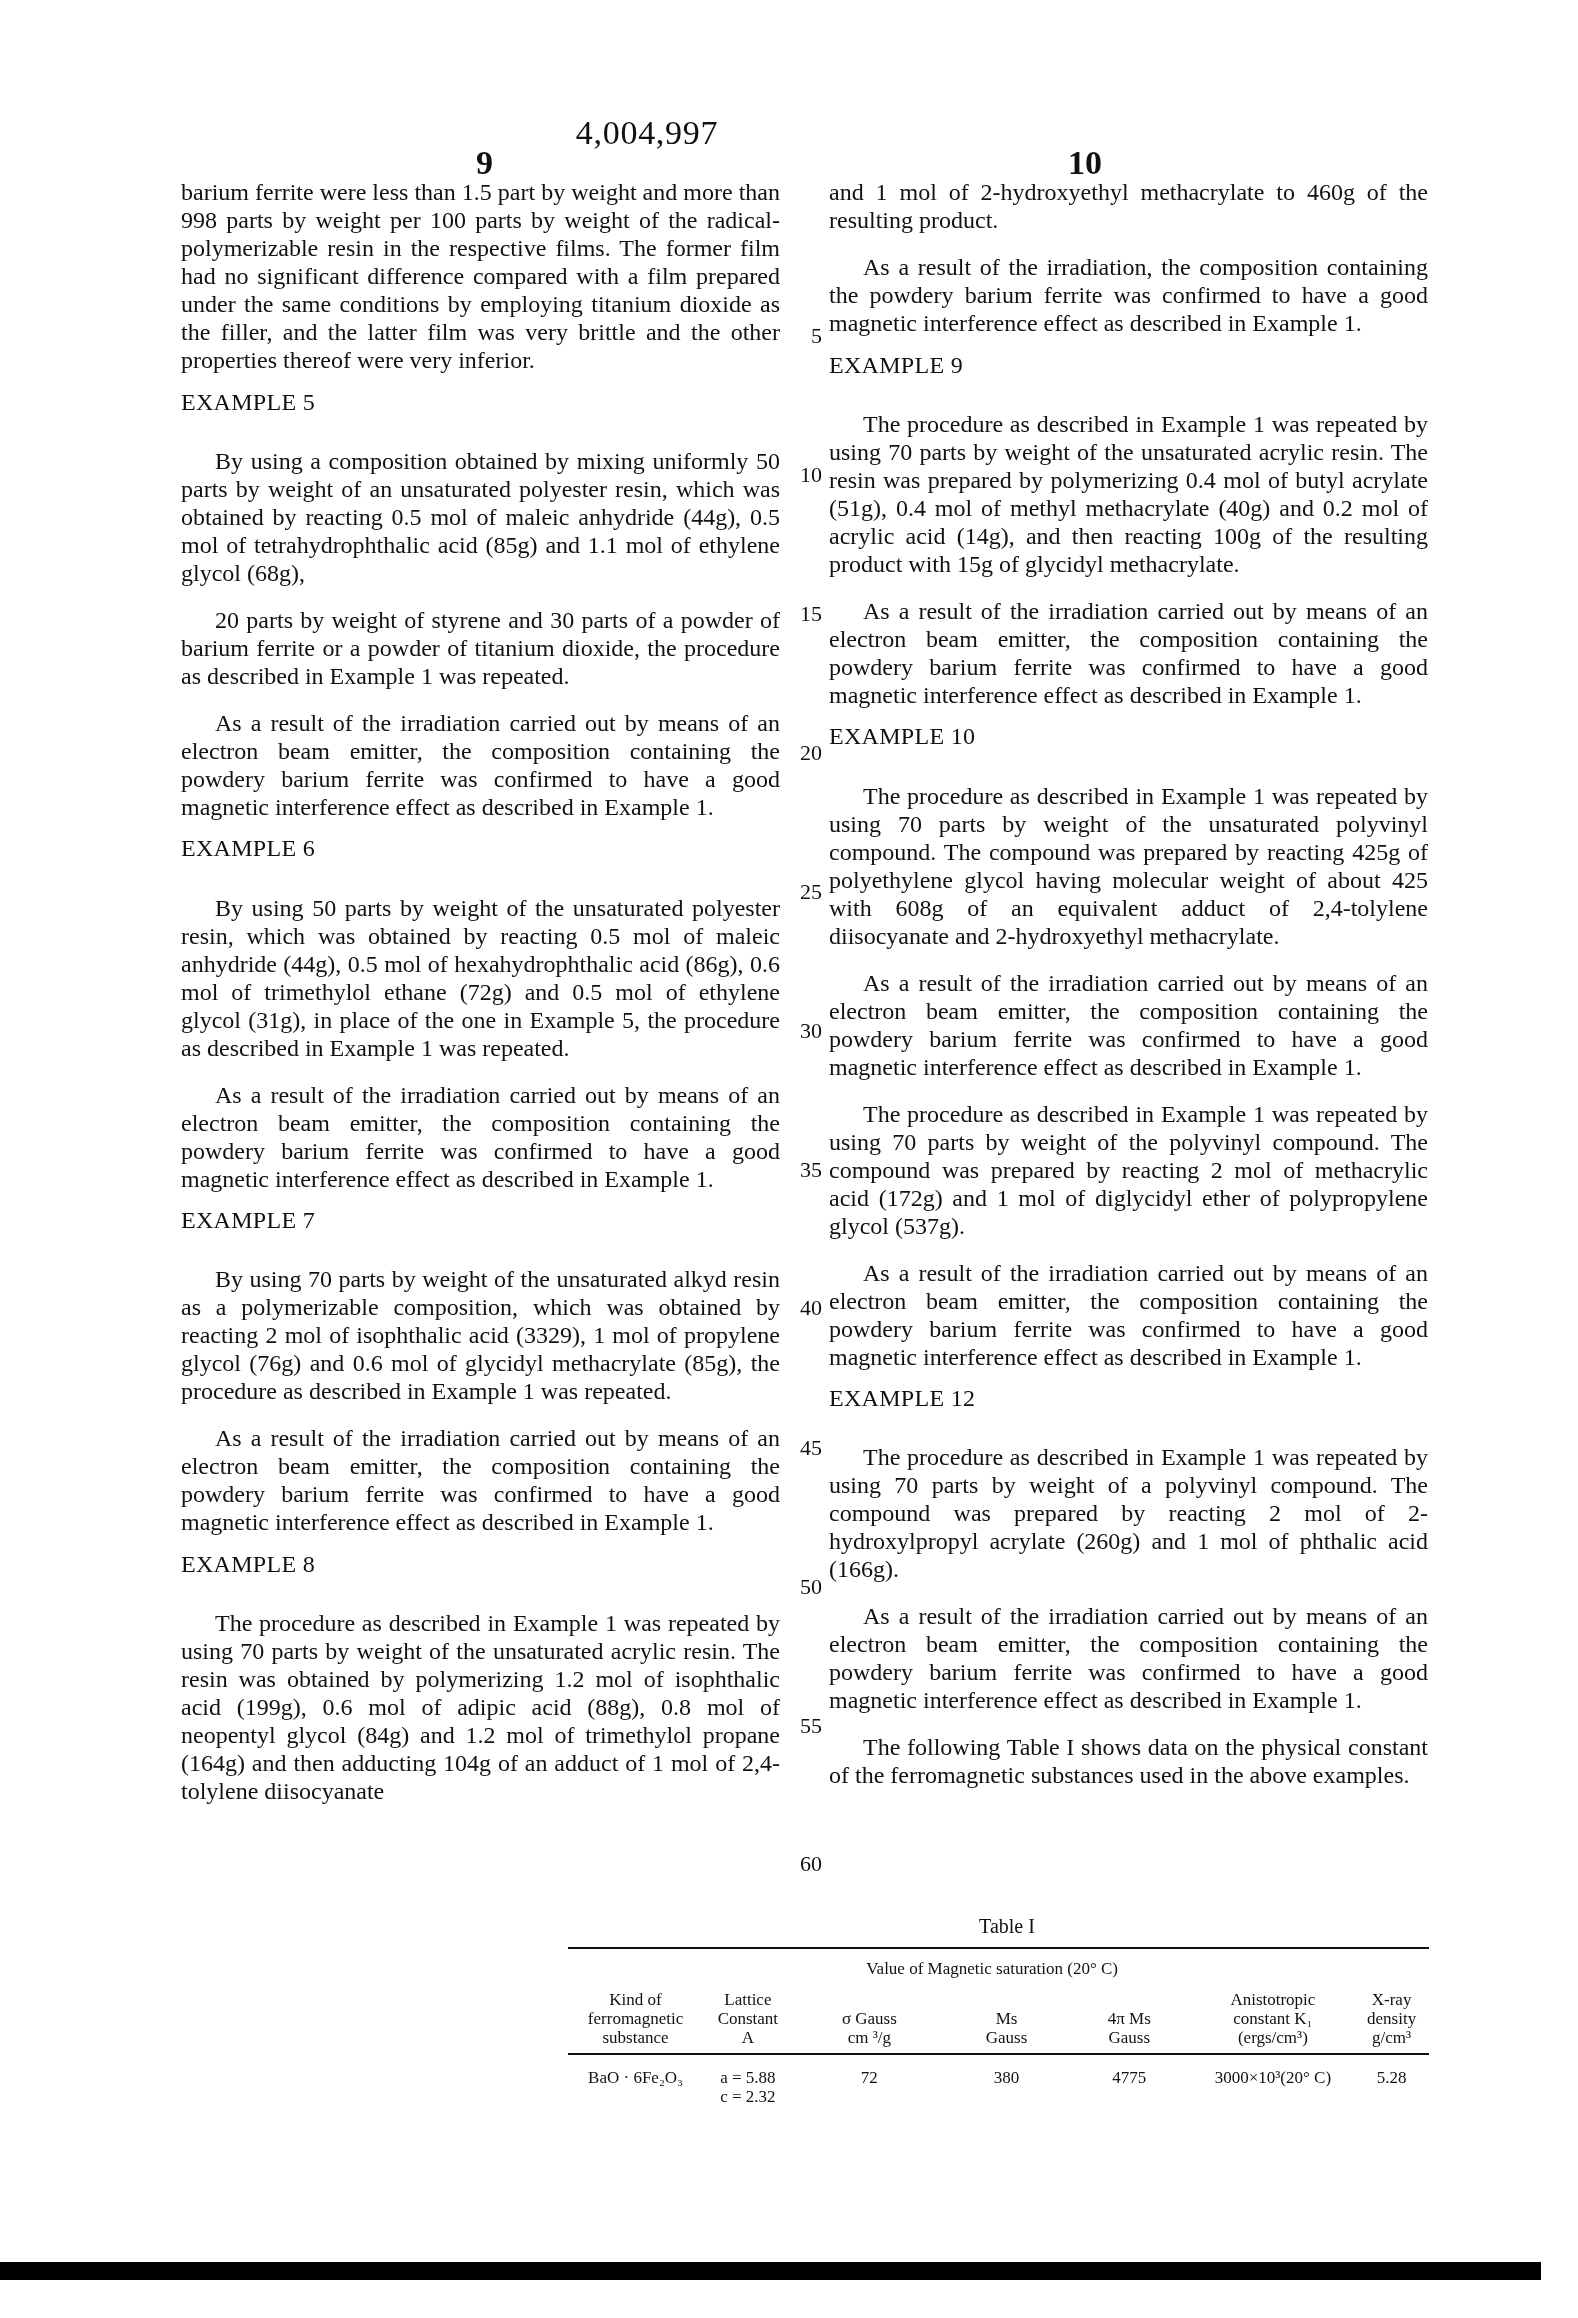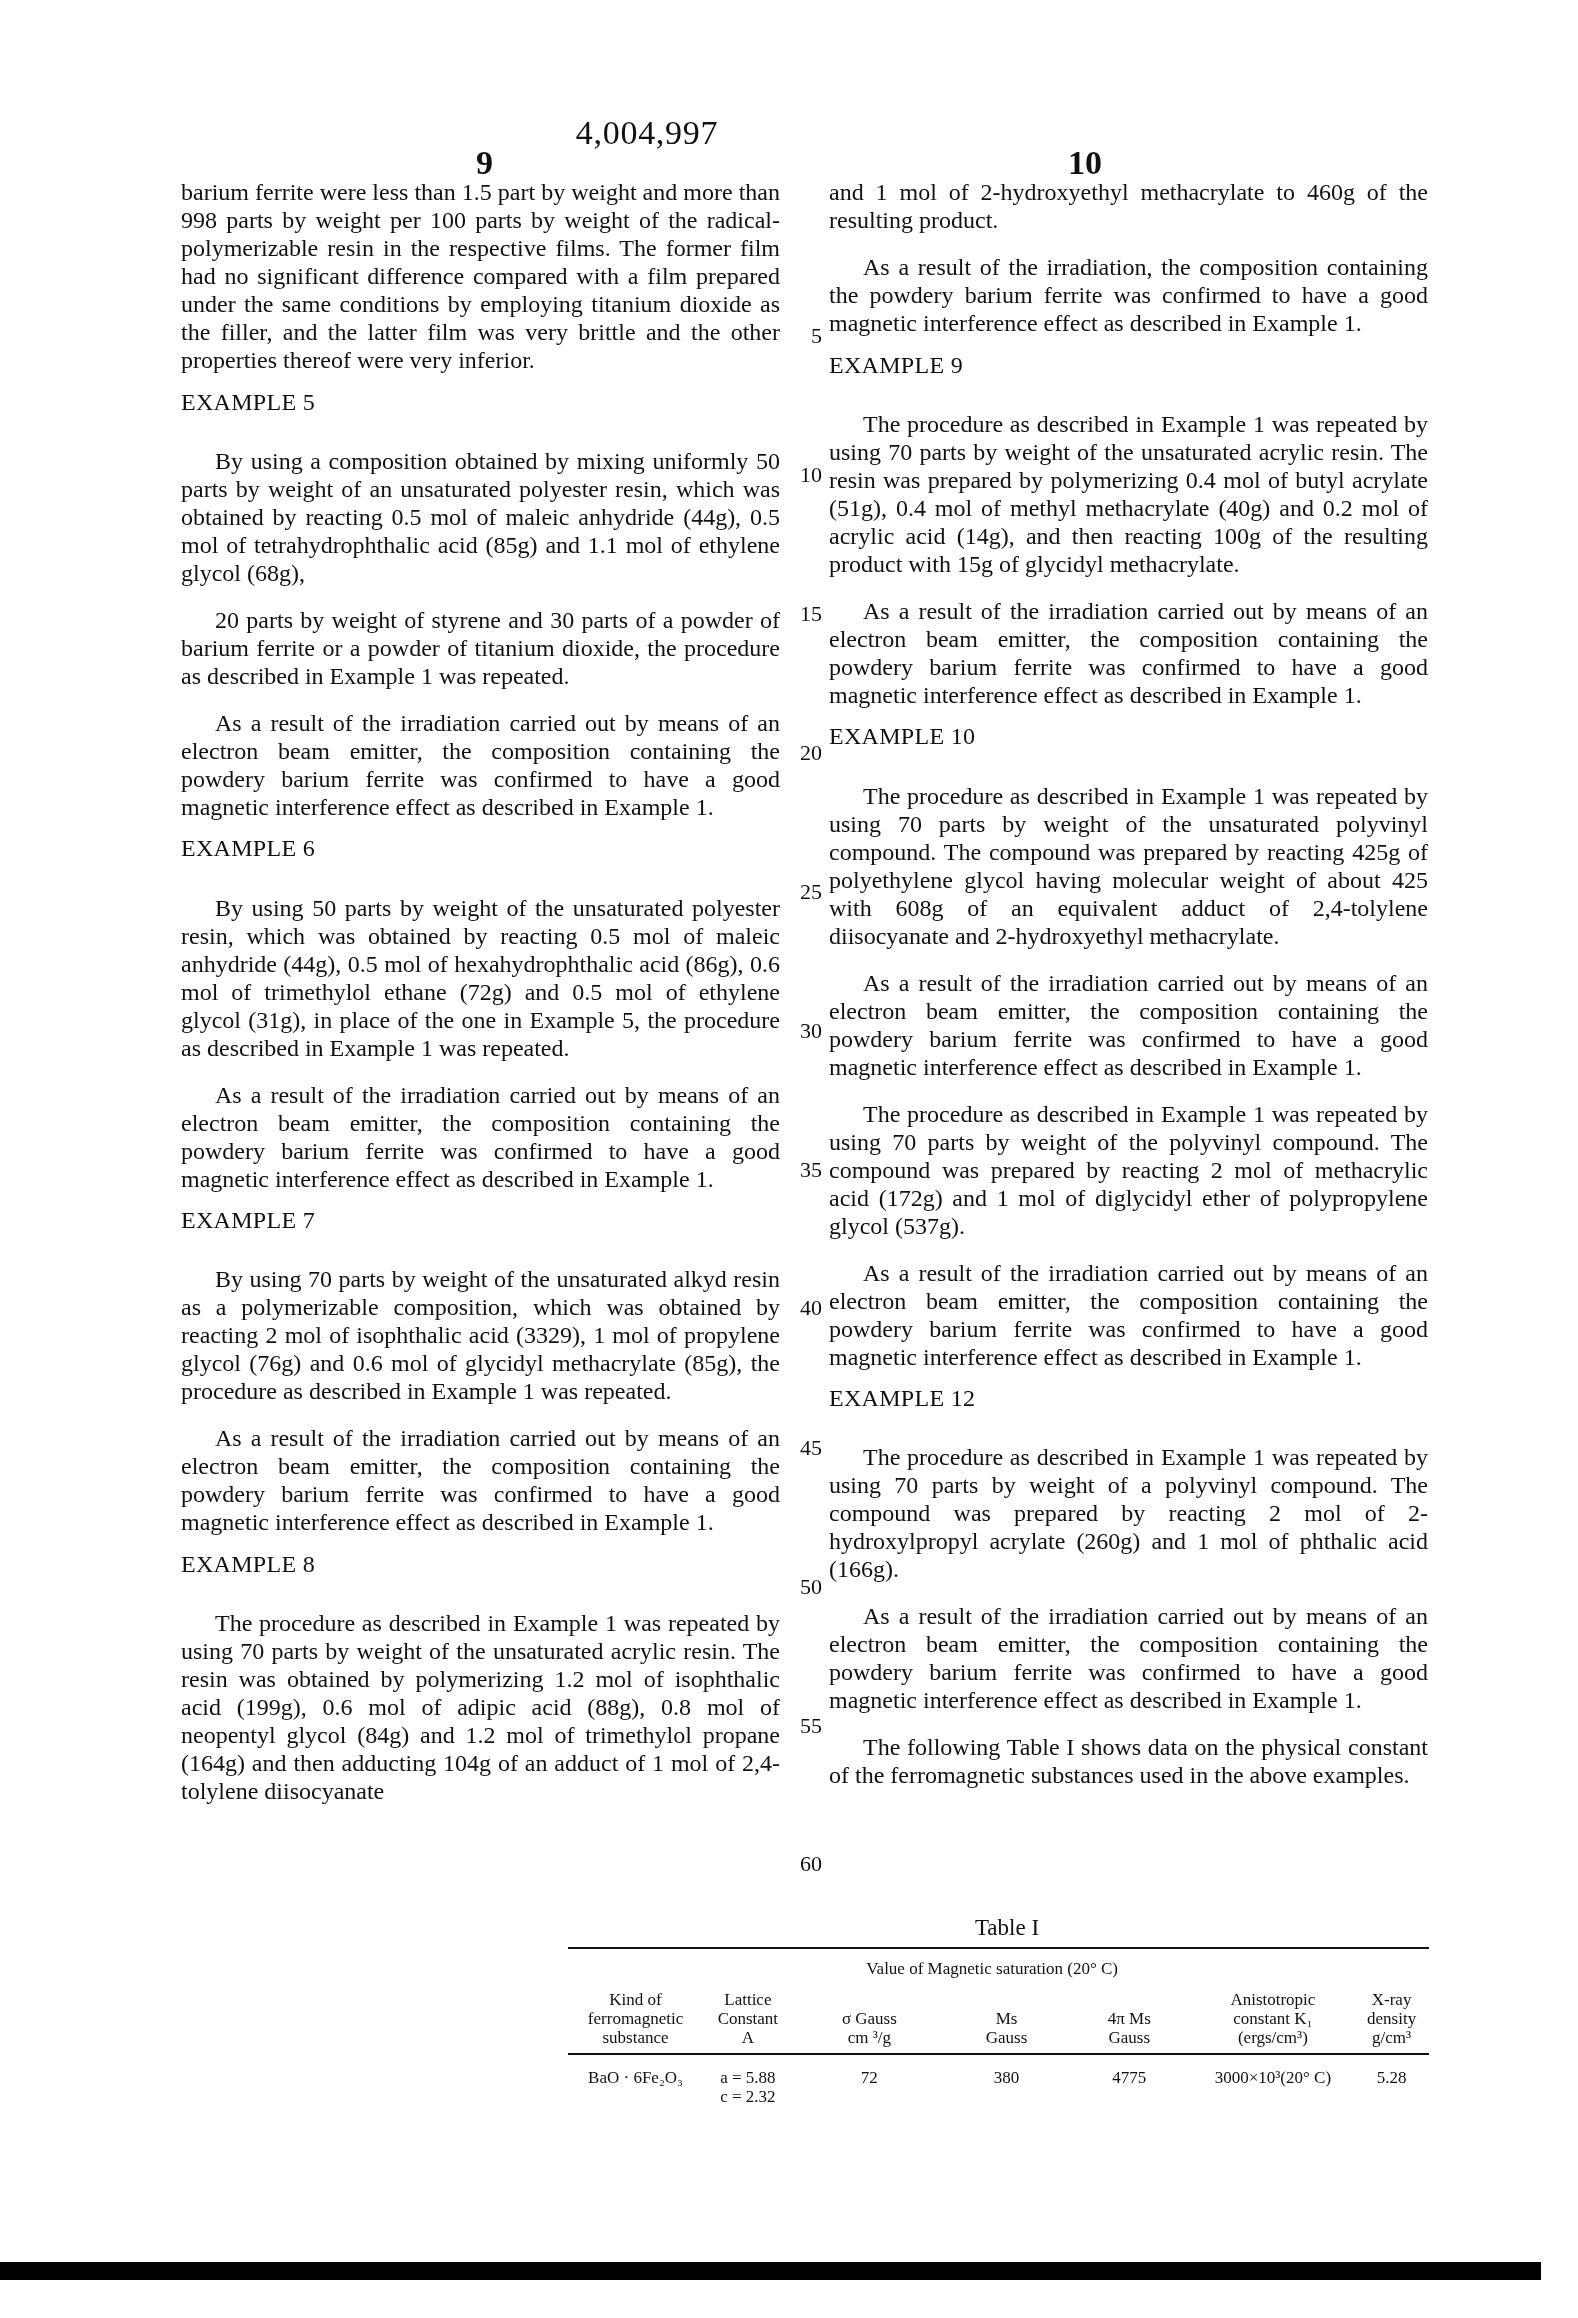--- a/index.html
+++ b/index.html
@@ -12,21 +12,21 @@
   .hdr-col.right { left: 1068px; }
   .col { position: absolute; top: 178px; width: 599px; font-size: 24px; line-height: 28px; }
   .col.left { left: 181px; }
   .col.right { left: 829px; }
   .col p { margin: 0; text-align: justify; text-align-last: left; hyphens: none; }
   .col p.indent { text-indent: 34px; margin-top: 19px; }
   .col h3 { margin: 0; font-weight: normal; font-size: 24px; text-align: left; letter-spacing: 0.3px;
             padding: 13.6px 0 12.2px 0; line-height: 28px; }
   .linenos { position: absolute; left: 781px; top: 178px; width: 41px; font-size: 22px; }
   .lineno { position: absolute; right: 0; line-height: 28px; }
-  .table-title { position: absolute; left: 531px; width: 952px; top: 1915px; text-align: center; font-size: 23px; }
+  .table-title { position: absolute; left: 531px; width: 952px; top: 1915px; text-align: center; font-size: 20px; }
   table.data { position: absolute; left: 568px; top: 1947px; width: 861px; border-collapse: collapse;
                font-size: 17px; line-height: 19px; }
   table.data th { font-weight: normal; vertical-align: bottom; padding: 5.4px 4.1px 6.8px 4.1px; text-align: center; }
   table.data thead tr.top th { border-top: 2.7px solid #111; padding-top: 9.5px; }
   table.data thead tr.bottom th { border-bottom: 2.7px solid #111; }
   table.data td { padding: 12.2px 4.1px 0 4.1px; vertical-align: top; text-align: center; margin-left: 30px; }
   table.data .lft { text-align: center; }
   .stack span { display: block; }
   .bottom-bar { position: absolute; left: 0; top: 2262px; width: 1541px; height: 17.7px; background: #000; }
 </style>

